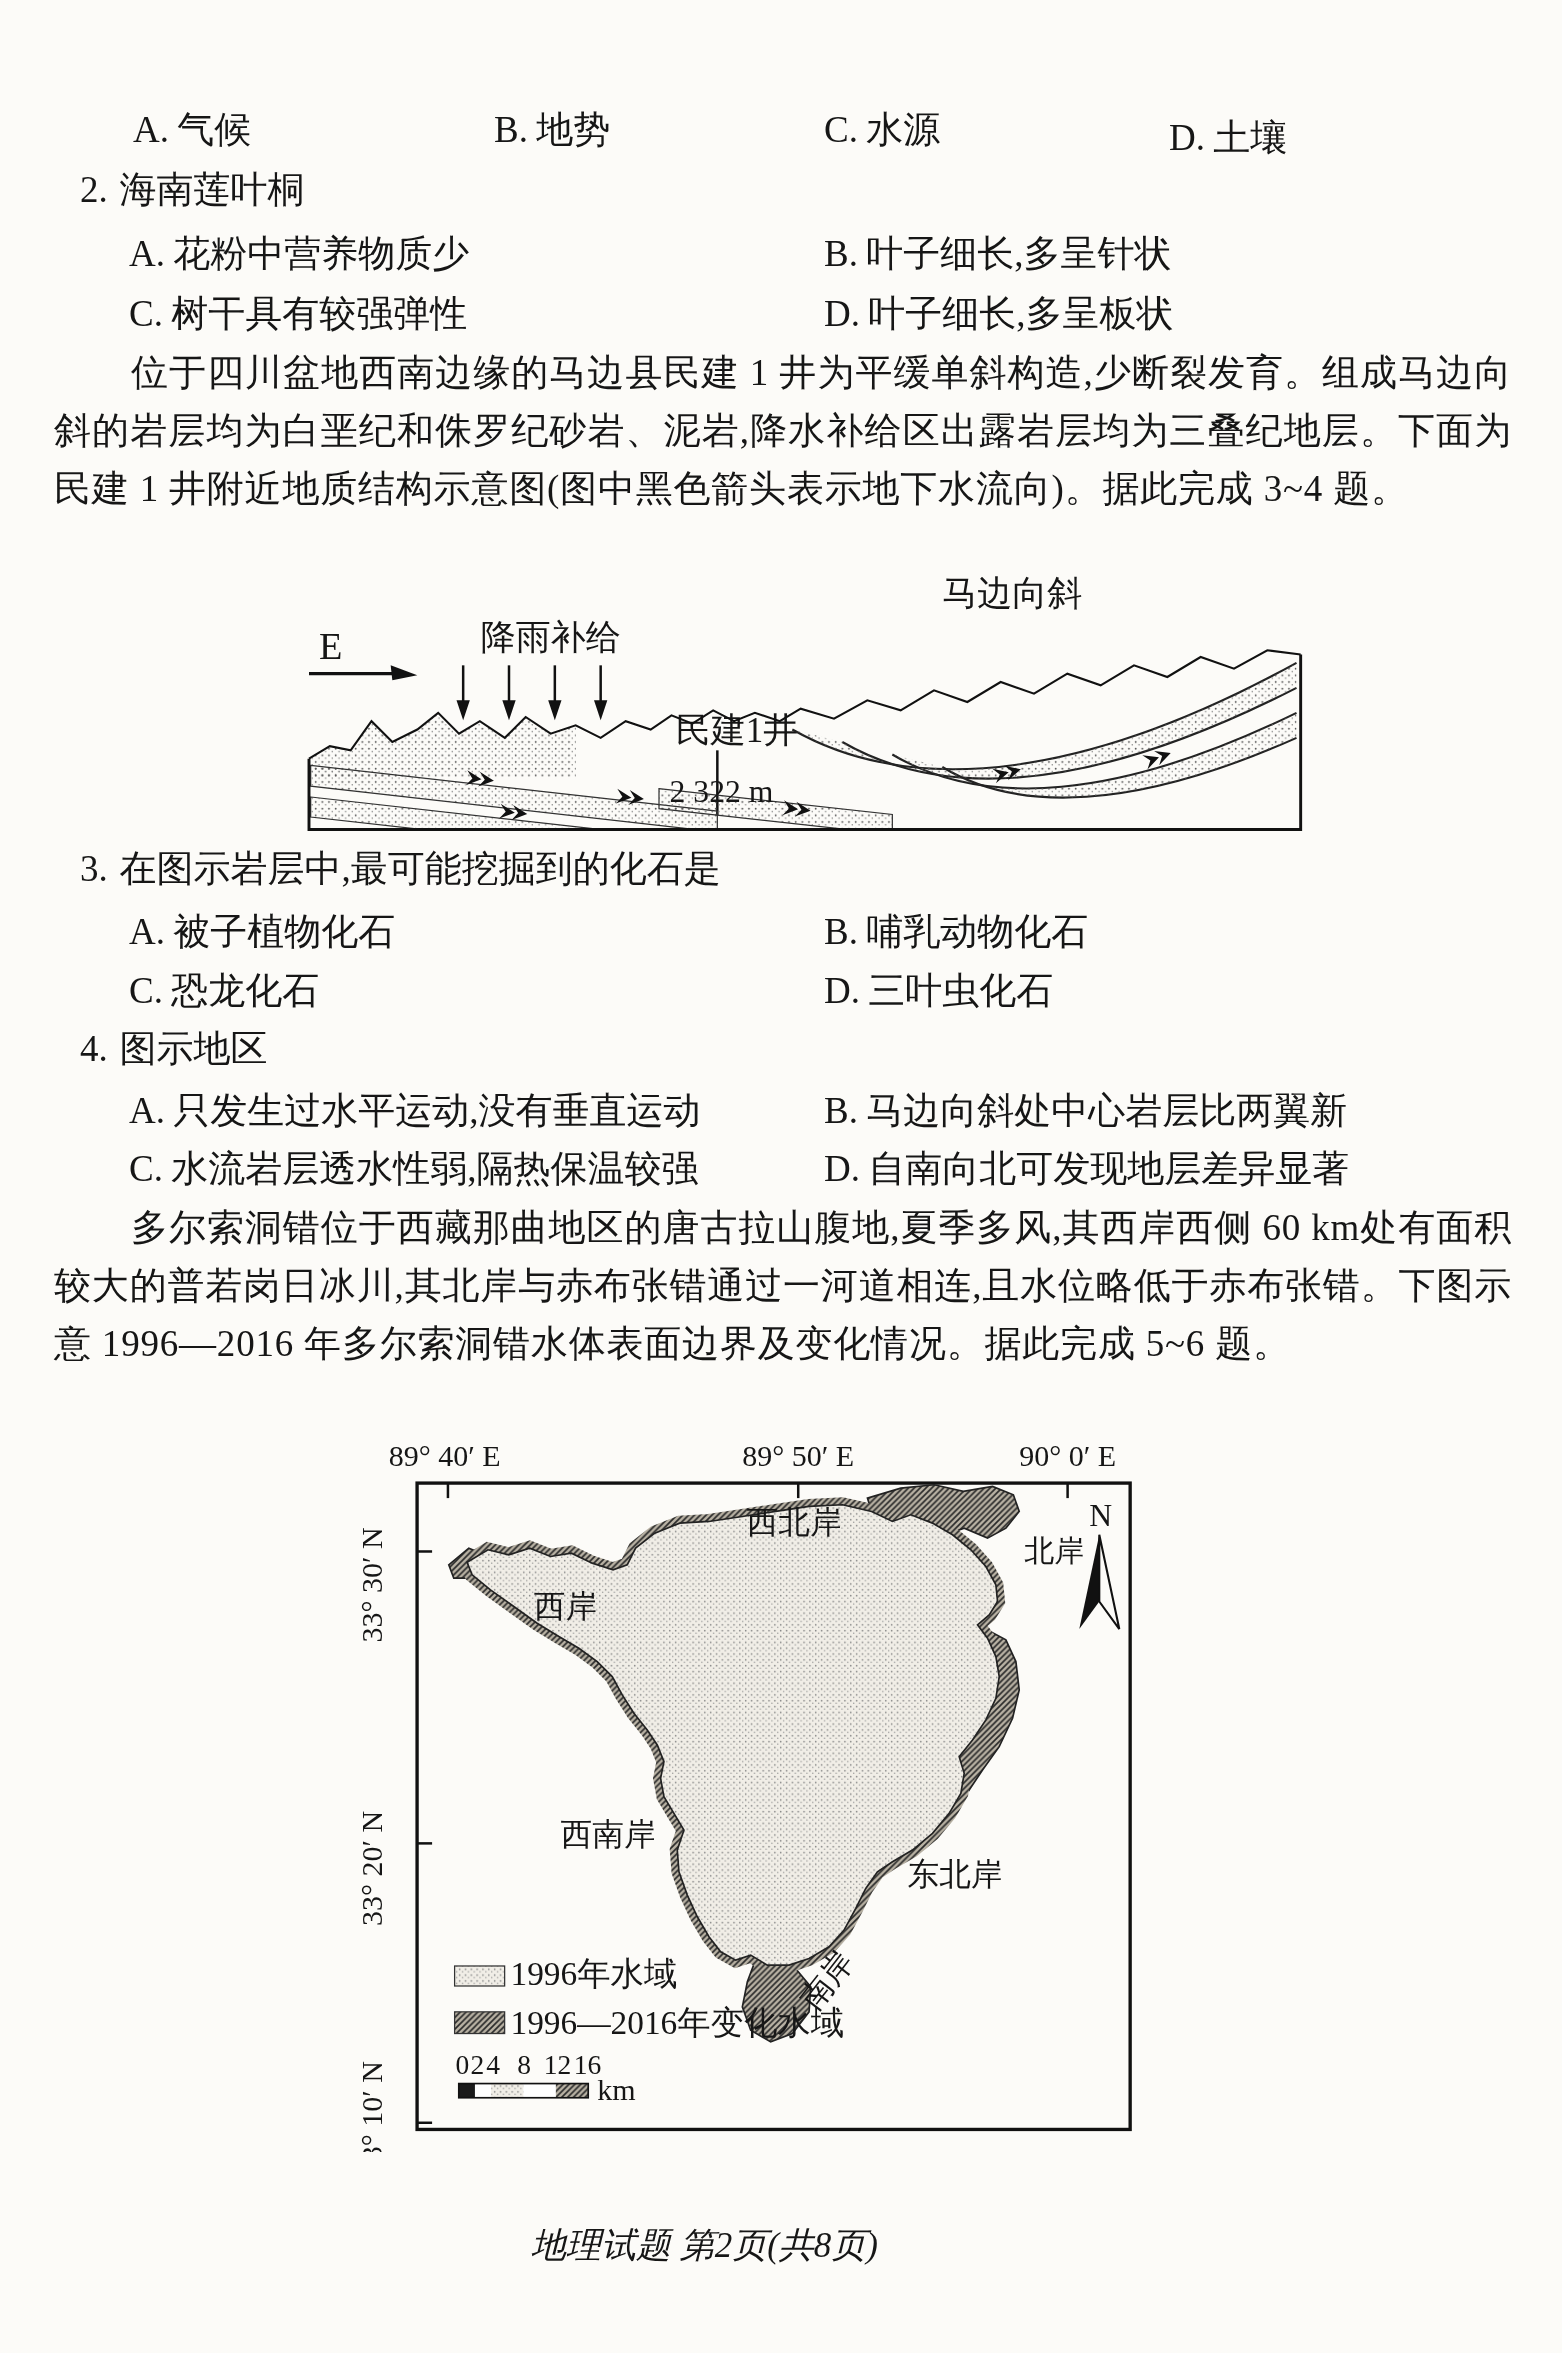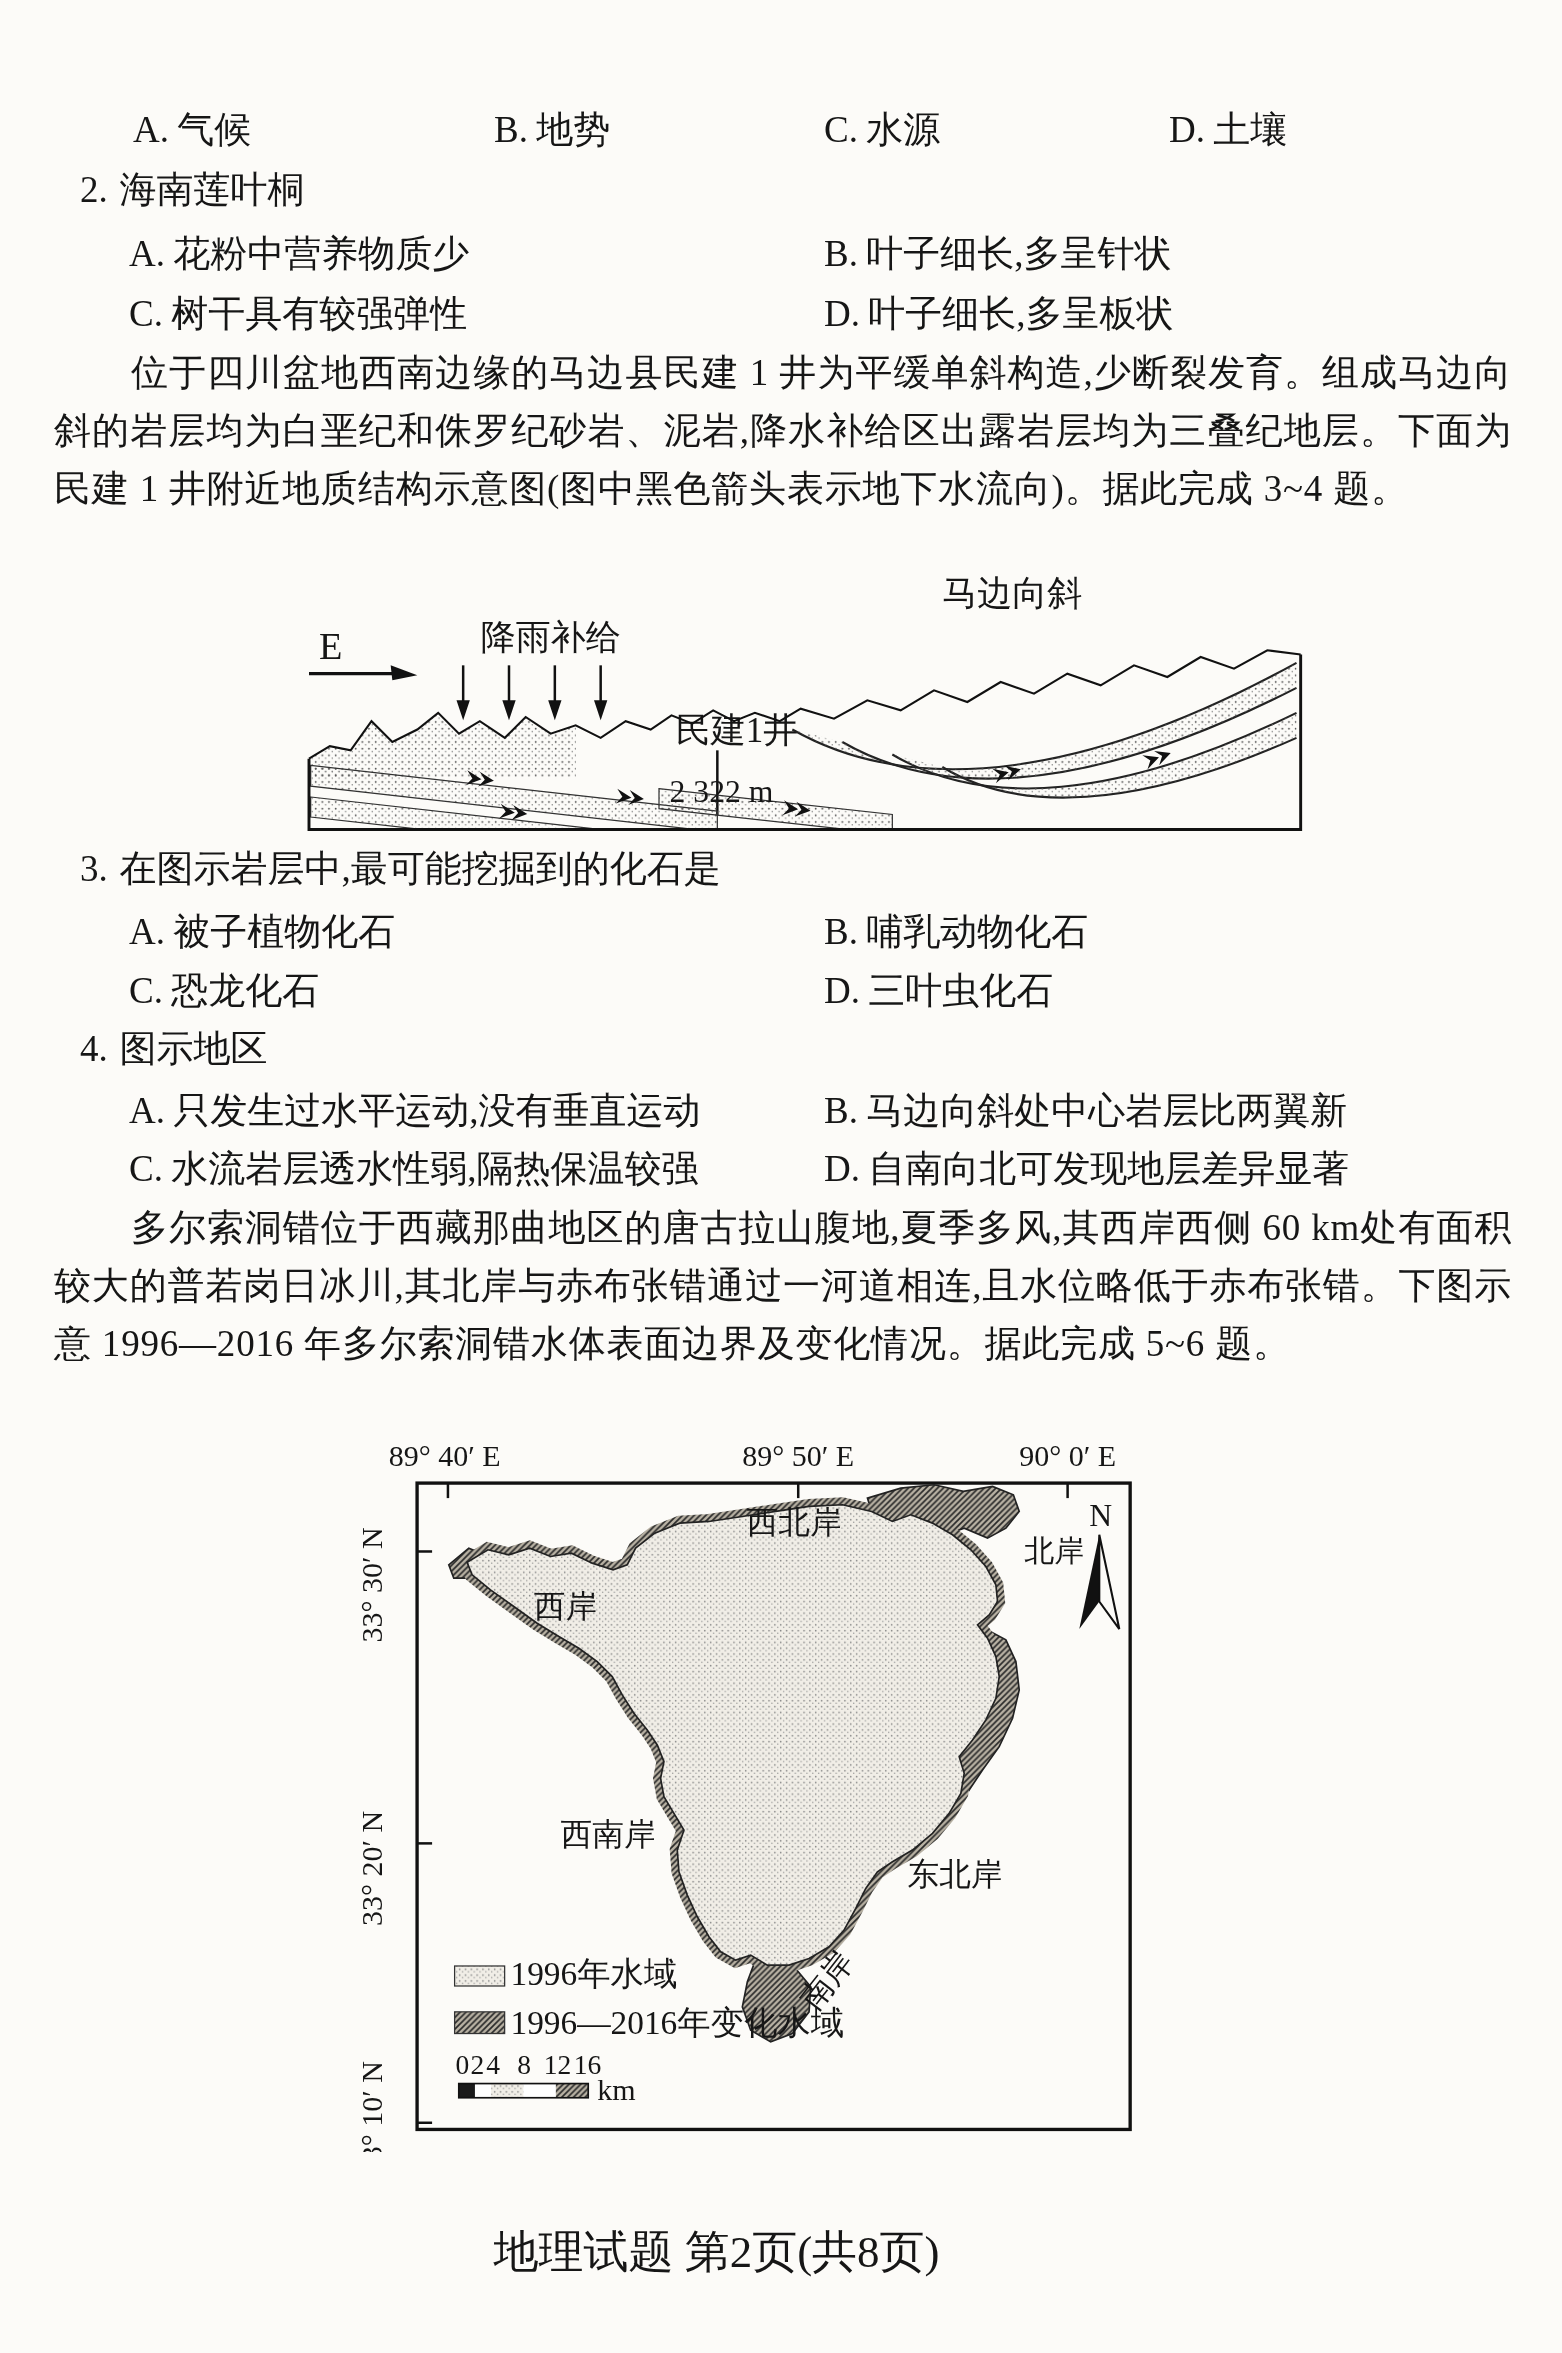--- a/index.html
+++ b/index.html
@@ -4,32 +4,32 @@
 <style>
   html,body{margin:0;padding:0;background:#e8e8e8;}
   .page{position:relative;width:1562px;height:2354px;background:#fcfbf8;
         font-family:"Liberation Serif","DejaVu Serif",serif;color:#161616;overflow:hidden;}
   .t{position:absolute;white-space:nowrap;font-size:37px;line-height:1.25;}
   .t .qnum{margin-right:11.7px;}
   .opt{position:absolute;white-space:nowrap;font-size:37px;}
   .opt .key{margin-right:8.3px;}
   .para{position:absolute;font-size:37px;line-height:58px;text-align:justify;
         text-indent:77px;letter-spacing:0.8px;}
-  .footer{position:absolute;left:16px;width:1401px;text-align:center;font-size:45px;}
+  .footer{position:absolute;left:4px;width:1401px;text-align:center;font-size:35px;font-style:italic;}
   svg text{font-family:"Liberation Serif","DejaVu Serif",serif;fill:#161616;}
 </style>
 </head>
 <body>
 
 <div class="page">
 
   <div class="opt" style="left:133px;top:105px;"><span class="key">A.</span><span>气候</span></div>
   <div class="opt" style="left:494px;top:105px;"><span class="key">B.</span><span>地势</span></div>
   <div class="opt" style="left:824px;top:105px;"><span class="key">C.</span><span>水源</span></div>
-  <div class="opt" style="left:1169px;top:105px;"><span class="key">D.</span><span>土壤</span></div>
+  <div class="opt" style="left:1169px;top:113px;"><span class="key">D.</span><span>土壤</span></div>
 
   <div class="t" style="left:80px;top:167px;"><span class="qnum">2.</span><span>海南莲叶桐</span></div>
   <div class="opt" style="left:824px;top:229px;"><span class="key">B.</span><span>叶子细长,多呈针状</span></div>
   <div class="opt" style="left:129px;top:229px;"><span class="key">A.</span><span>花粉中营养物质少</span></div>
   <div class="opt" style="left:129px;top:289px;"><span class="key">C.</span><span>树干具有较强弹性</span></div>
   <div class="opt" style="left:824px;top:289px;"><span class="key">D.</span><span>叶子细长,多呈板状</span></div>
 
   <div class="para" style="left:54px;top:344px;width:1458px;">位于四川盆地西南边缘的马边县民建 1 井为平缓单斜构造,少断裂发育。组成马边向斜的岩层均为白垩纪和侏罗纪砂岩、泥岩,降水补给区出露岩层均为三叠纪地层。下面为民建 1 井附近地质结构示意图(图中黑色箭头表示地下水流向)。据此完成 3~4 题。</div>
 
   <svg style="position:absolute;left:300px;top:567px;" width="1018" height="275" viewBox="0 0 1220 330">

